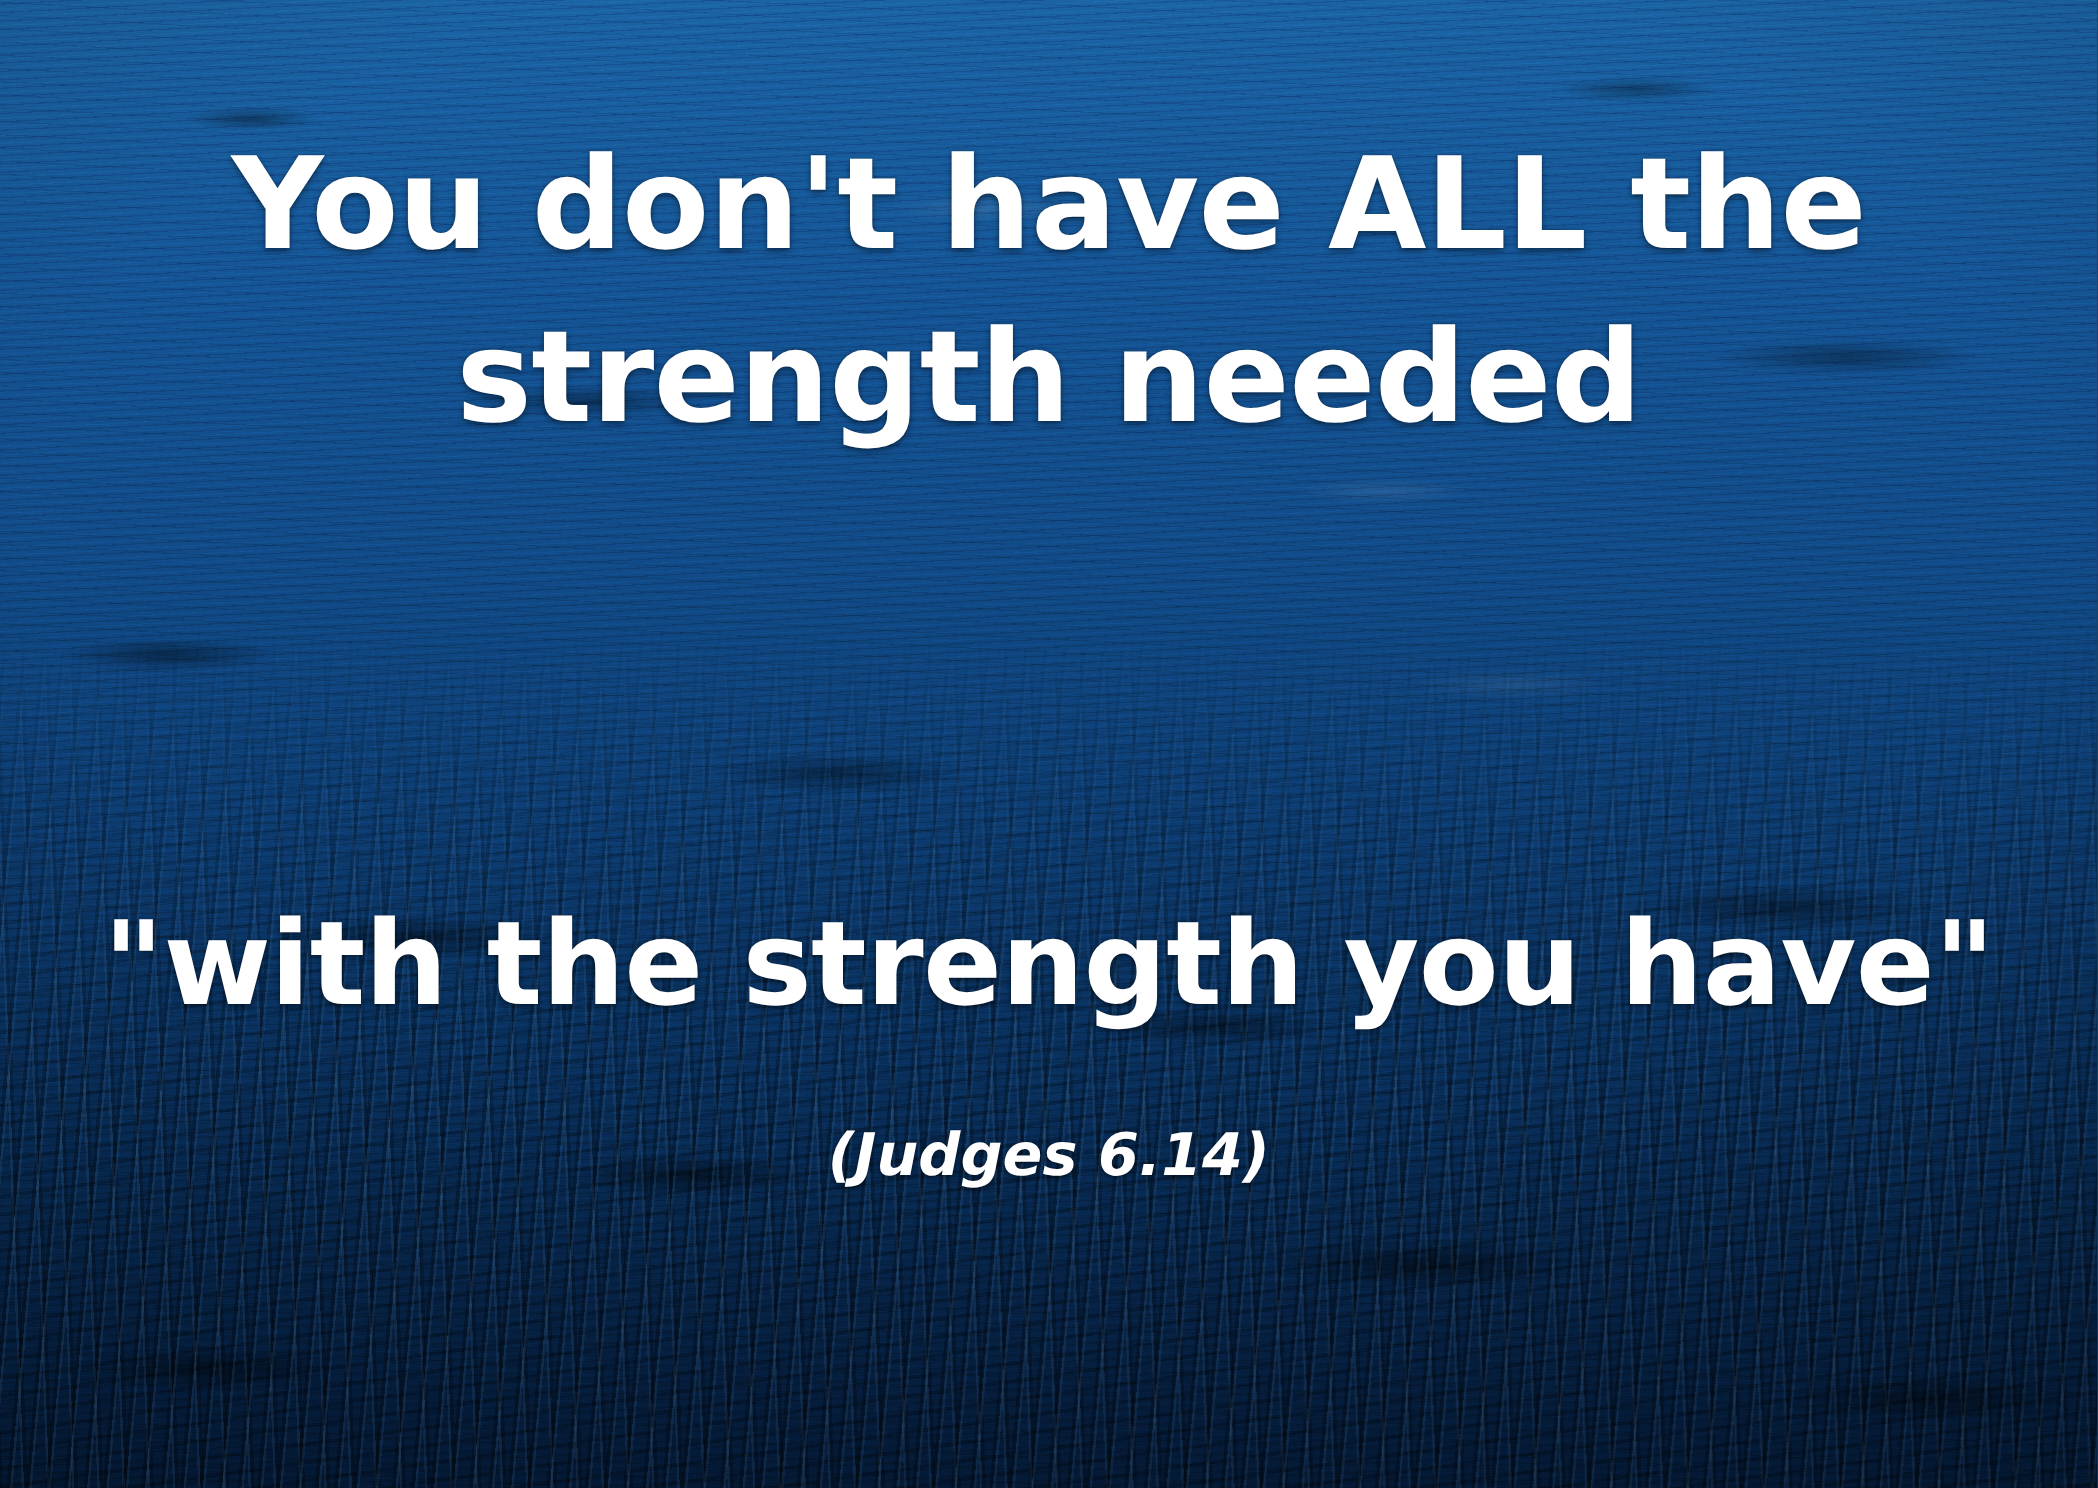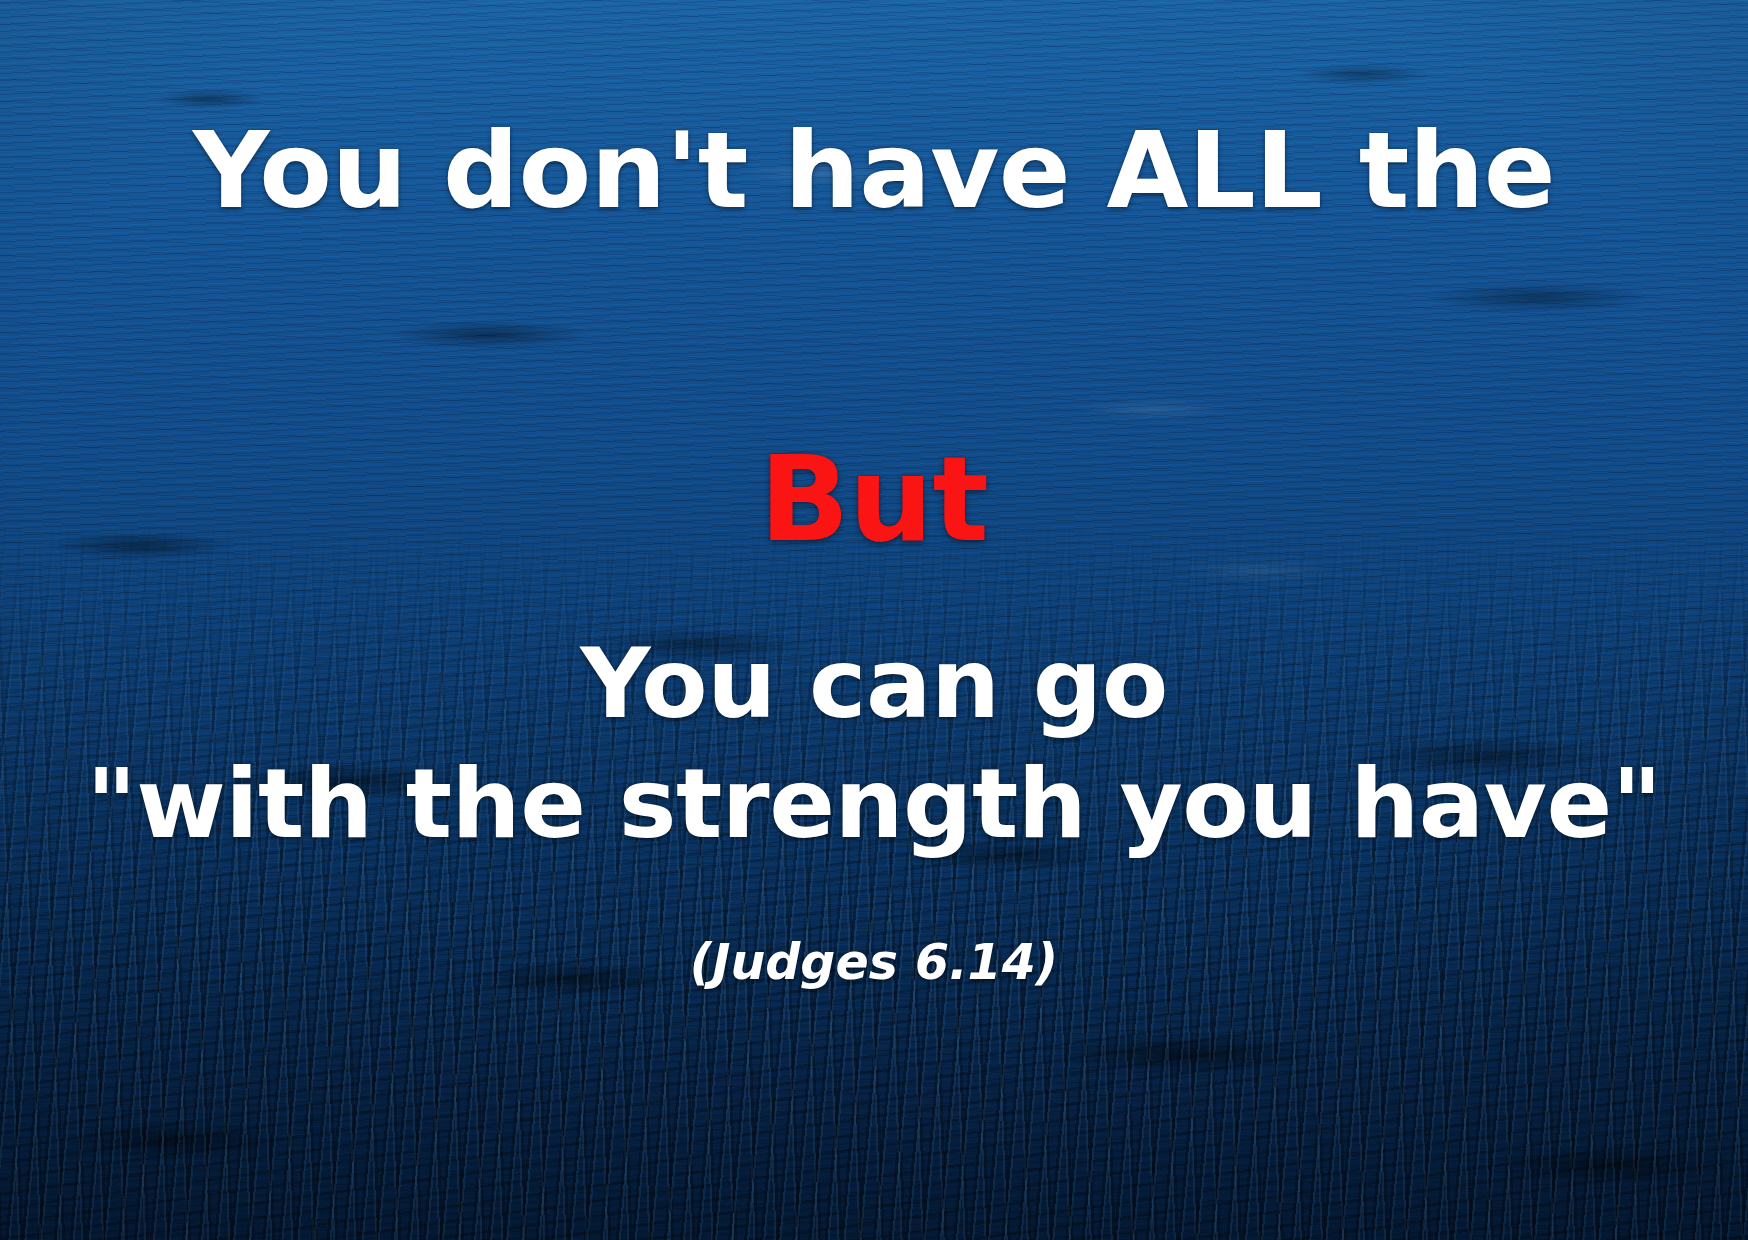--- a/index.html
+++ b/index.html
@@ -208,23 +208,22 @@
   <div class="bg-base"></div>
   <div class="bg-ripple-fine"></div>
   <div class="bg-ripple-blobs"></div>
   <div class="bg-ripple-coarse"></div>
   <div class="bg-vignette"></div>
 
   <div class="content">
 
     <div class="line headline-1">You don't have ALL the</div>
 
-
-    <div class="line but">But</div>
-
-    <div class="line headline-3">You can go</div>
+    <div class="line headline-2">strength needed</div>
+
+
 
     <div class="line headline-4">"with the strength you have"</div>
 
     <div class="line citation">(Judges 6.14)</div>
 
   </div>
 </div>
 
 </body></html>

